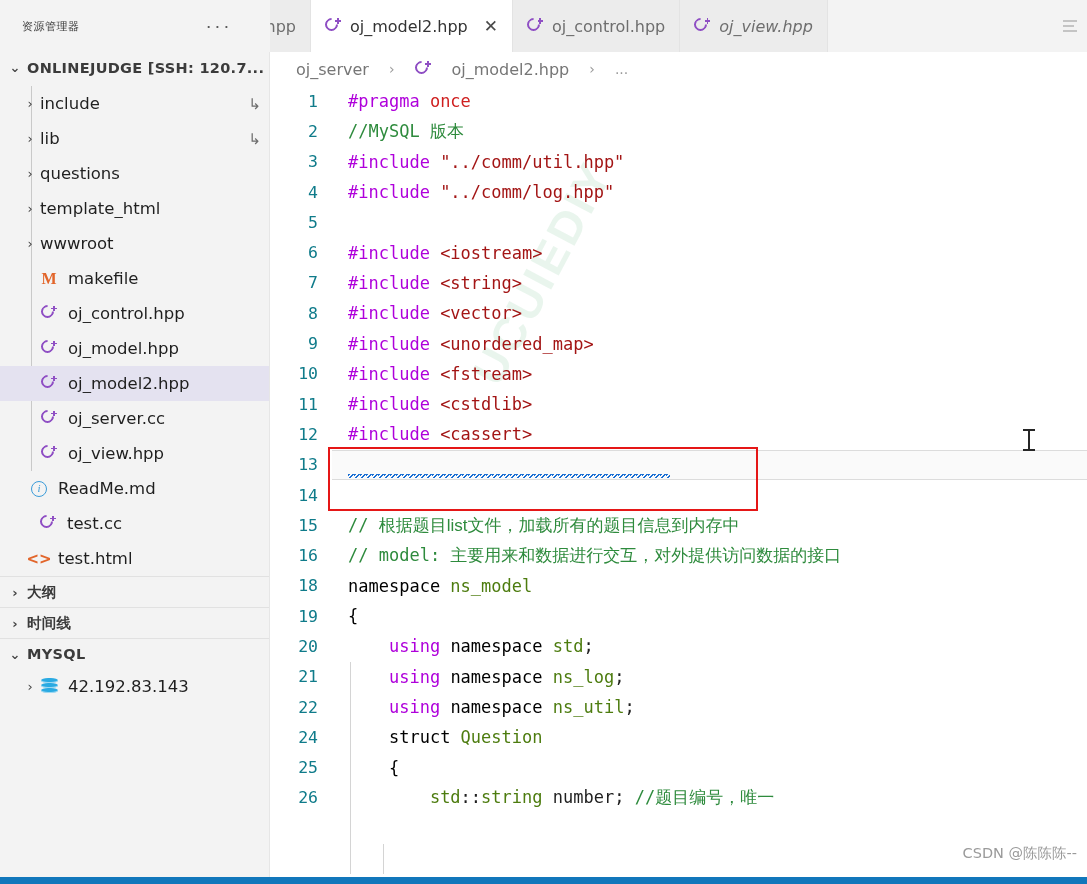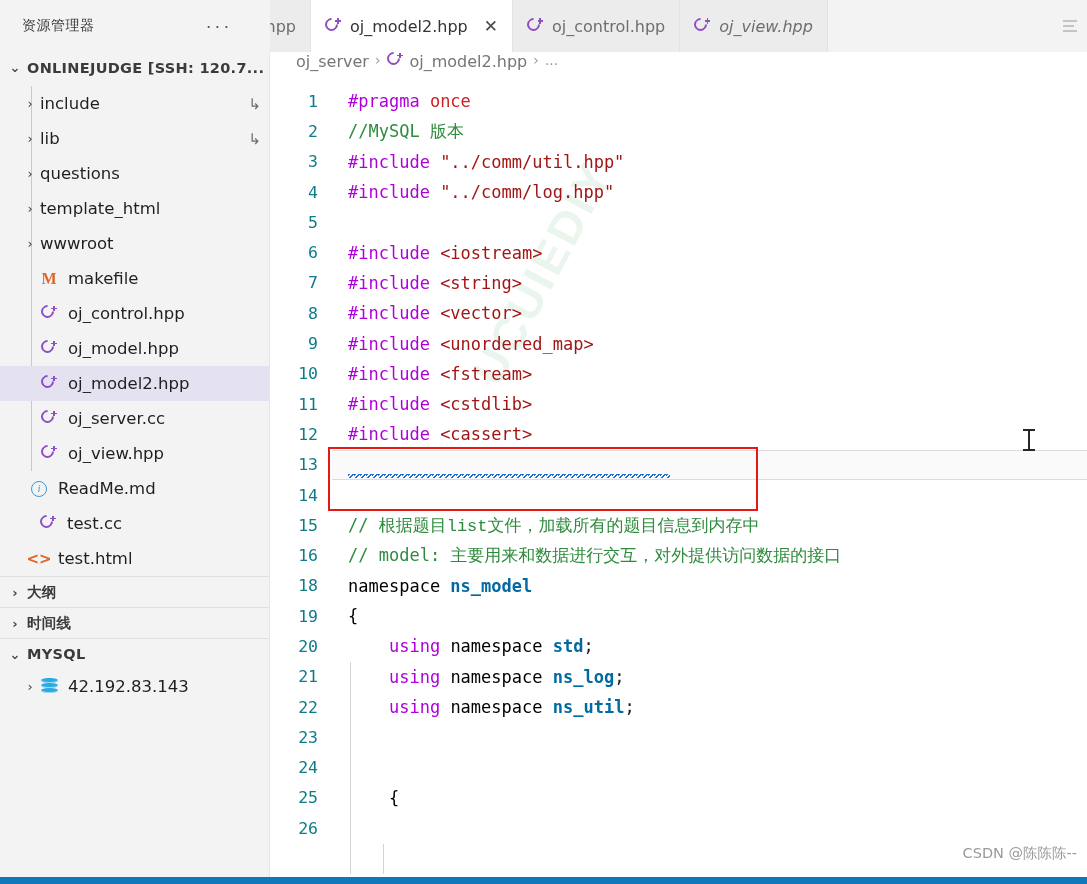--- a/index.html
+++ b/index.html
@@ -24,21 +24,21 @@
   .top-row { display: flex; height: 52px; flex: 0 0 52px; }
 
   .explorer-title {
     width: 270px; flex: 0 0 270px;
     background: #f3f3f3;
     display: flex; align-items: center;
     padding: 0 10px 0 22px;
     position: relative;
   }
   .explorer-title-text {
-    font-size: 14px; color: #3b3b3b; letter-spacing: .5px;
+    font-size: 11px; color: #3b3b3b; letter-spacing: .5px;
     font-family: "DejaVu Sans", "Liberation Sans", sans-serif;
   }
   .explorer-more {
     margin-left: auto; color: #5a5a5a; font-size: 19px;
     letter-spacing: 2.5px; line-height: 10px; padding-right: 28px;
     cursor: pointer; user-select: none;
   }
 
   .tabbar {
     flex: 1 1 auto; display: flex; align-items: stretch;
@@ -159,21 +159,21 @@
 
   .sidebar-spacer { flex: 1 1 auto; background: #f3f3f3; }
 
   
   .editor-pane {
     flex: 1 1 auto; display: flex; flex-direction: column;
     background: #ffffff; min-width: 0; position: relative;
   }
   .breadcrumb {
     height: 34px; flex: 0 0 34px;
-    display: flex; align-items: flex-start; gap: 6px;
+    display: flex; align-items: center; gap: 20px;
     padding-left: 26px;
     font-size: 16px; color: #767676;
     font-family: "DejaVu Sans", "Liberation Sans", sans-serif;
   }
   .breadcrumb .sep { color: #9a9a9a; font-size: 14px; }
 
   .code-area {
     flex: 1 1 auto; position: relative; overflow: hidden;
     font-family: "DejaVu Sans Mono", "Liberation Mono", monospace;
     font-size: 17px;
@@ -187,31 +187,31 @@
     text-align: right; padding-right: 14px;
     color: #0f7b8a; font-size: 16.5px;
     font-family: "DejaVu Sans Mono", "Liberation Mono", monospace;
     user-select: none;
   }
   .codetext {
     flex: 1 1 auto; white-space: pre;
     padding-left: 16px; color: #1f1f1f;
     letter-spacing: 0px;
   }
-  .cn { font-family: Liberation Mono, monospace; }
+  .cn { font-family: Liberation Sans, sans-serif; }
 
   
   .t-pre   { color: #af00db; margin-top: 32px; }
   .t-key   { color: #af00db; }
   .t-once  { color: #cf2020; }
   .t-cmt   { color: #2e8b3d; }
   .t-str   { color: #a31515; }
   .t-inc   { color: #a31515; }
   .t-blue  { color: #000000; }
-  .t-type  { color: #0369a1; font-weight: bold; }
+  .t-type  { color: #4d7c0f; }
   .t-var   { color: #1f1f1f; }
   .t-punct { color: #1f1f1f; }
 
   
   .curline-hl {
     position: absolute; left: 62px; right: 0;
     height: 30.3px;
     border-top: 1px solid #dcdcdc;
     border-bottom: 1px solid #dcdcdc;
     background: #fafafa;
@@ -592,32 +592,30 @@
           </div>
           <div class="line">
             <div class="gutter">21</div>
             <div class="codetext"><span class="">    </span><span class="t-key">using </span><span class="t-blue">namespace </span><span class="t-type">ns_log</span><span class="t-punct">;</span></div>
           </div>
           <div class="line">
             <div class="gutter">22</div>
             <div class="codetext"><span class="">    </span><span class="t-key">using </span><span class="t-blue">namespace </span><span class="t-type">ns_util</span><span class="t-punct">;</span></div>
           </div>
           <div class="line">
-            <div class="gutter">23</div>
-            <div class="codetext"></div>
-          </div>
-          <div class="line">
             <div class="gutter">24</div>
+            <div class="codetext"><span class="">    </span><span class="t-blue">struct </span><span class="t-type">Question</span></div>
           </div>
           <div class="line">
             <div class="gutter">25</div>
             <div class="codetext"><span class="">    </span><span class="t-blue">{</span></div>
           </div>
           <div class="line">
             <div class="gutter">26</div>
+            <div class="codetext"><span class="">        </span><span class="t-type">std</span><span class="t-punct">::</span><span class="t-type">string </span><span class="t-var">number</span><span class="t-punct">; </span><span class="t-cmt">//</span><span class="t-cmt cn">题目编号，唯一</span></div>
           </div>
           <div class="curline-hl" style="top: 363.6px;"></div>
           <div class="squiggle" style="left: 78px; width: 322px; top: 387.6px;"></div>
           <div class="redbox" style="left: 58px; width: 430px; top: 360.6px; height: 64.6px;"></div>
           <div class="code-indent-guide" style="left: 80px; top: 575.7px; height: 212.1px;"></div>
           <div class="code-indent-guide" style="left: 113px; top: 757.5px; height: 30.3px;"></div>
         </div>
 
       <div class="watermark">CSDN @陈陈陈--</div>
     </div>

